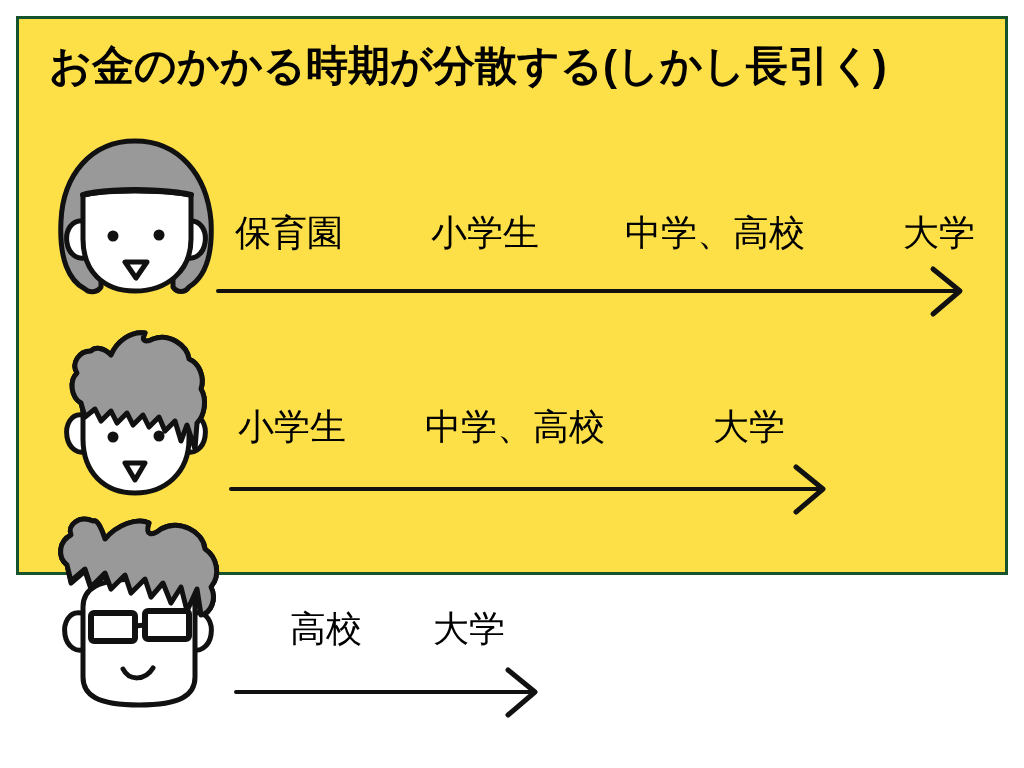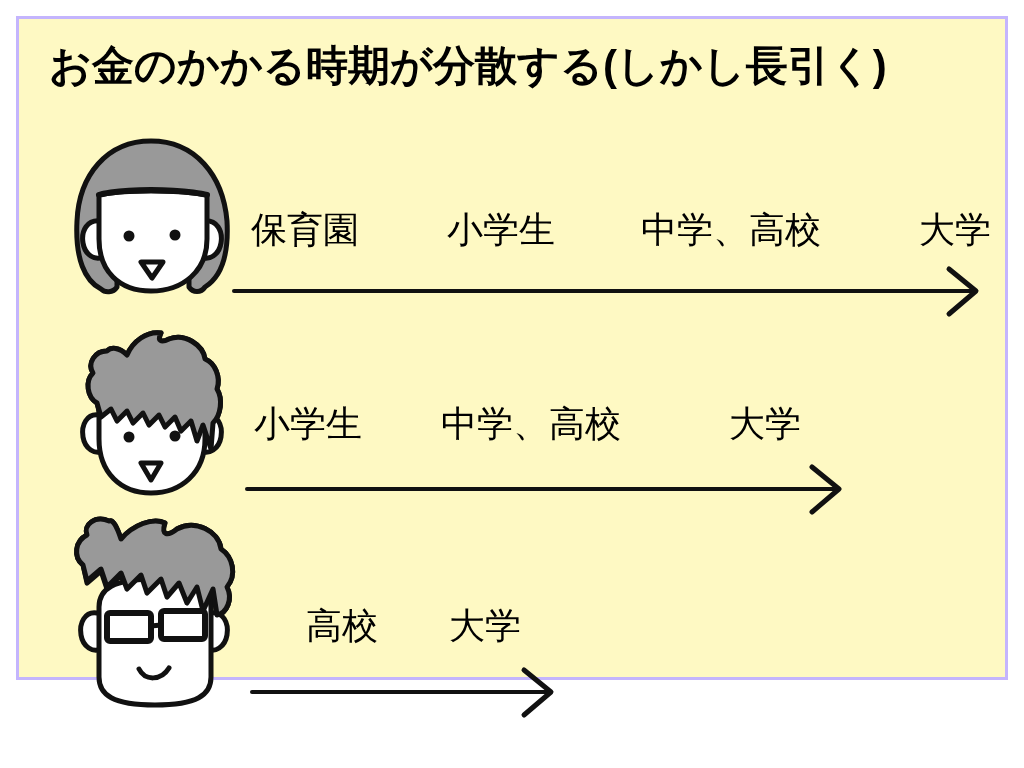--- a/index.html
+++ b/index.html
@@ -11,42 +11,41 @@
     width: 1024px;
     height: 768px;
     font-family: "Liberation Sans", "DejaVu Sans", sans-serif;
     overflow: hidden;
   }
   #slide {
     position: absolute;
     left: 16px;
     top: 16px;
     width: 992px;
-    height: 664px;
+    height: 559px;
     box-sizing: border-box;
-    border: 3px solid #c4b5fd;
-    background: #fef9c3;
+    border: 3px solid #14532d;
+    background: #fde047;
   }
   #slide-title {
     position: absolute;
     left: 30px;
     top: 22px;
     font-size: 42px;
     line-height: 50px;
     font-weight: bold;
     color: #000000;
     letter-spacing: 0px;
     white-space: nowrap;
   }
   .row {
     position: absolute;
-    left: 16px;
+    left: 0;
     width: 100%;
     height: 200px;
-    font-family: Liberation Mono, monospace;
   }
   #row-0 { top: 116px; }
   #row-1 { top: 300px; }
   #row-2 { top: 490px; }
 
   .avatar {
     position: absolute;
     left: 26px;
     top: 0;
     width: 180px;

